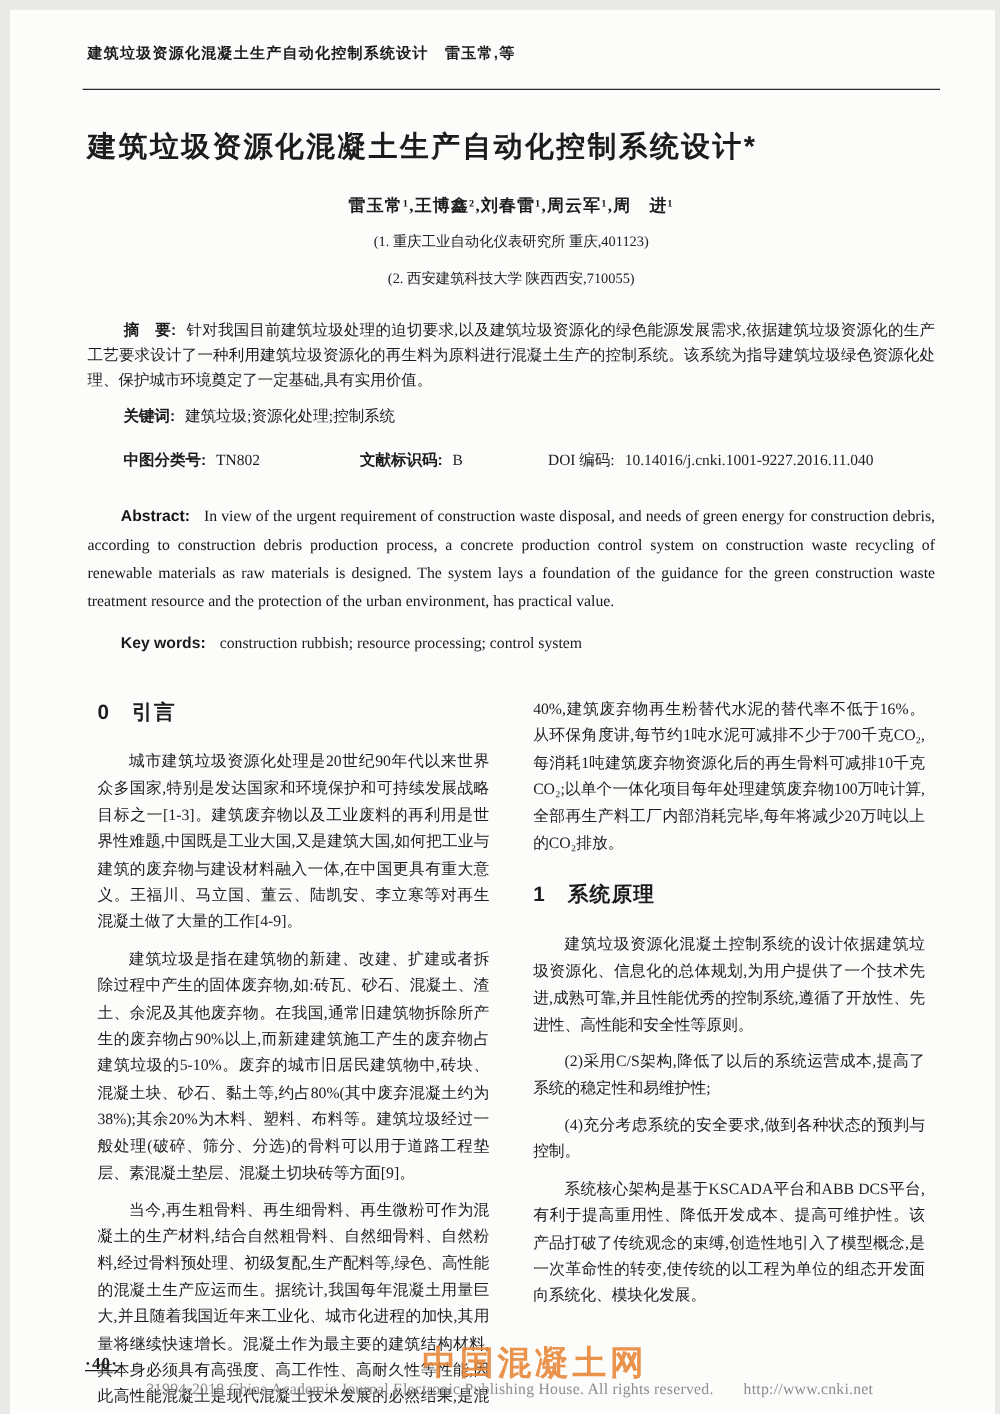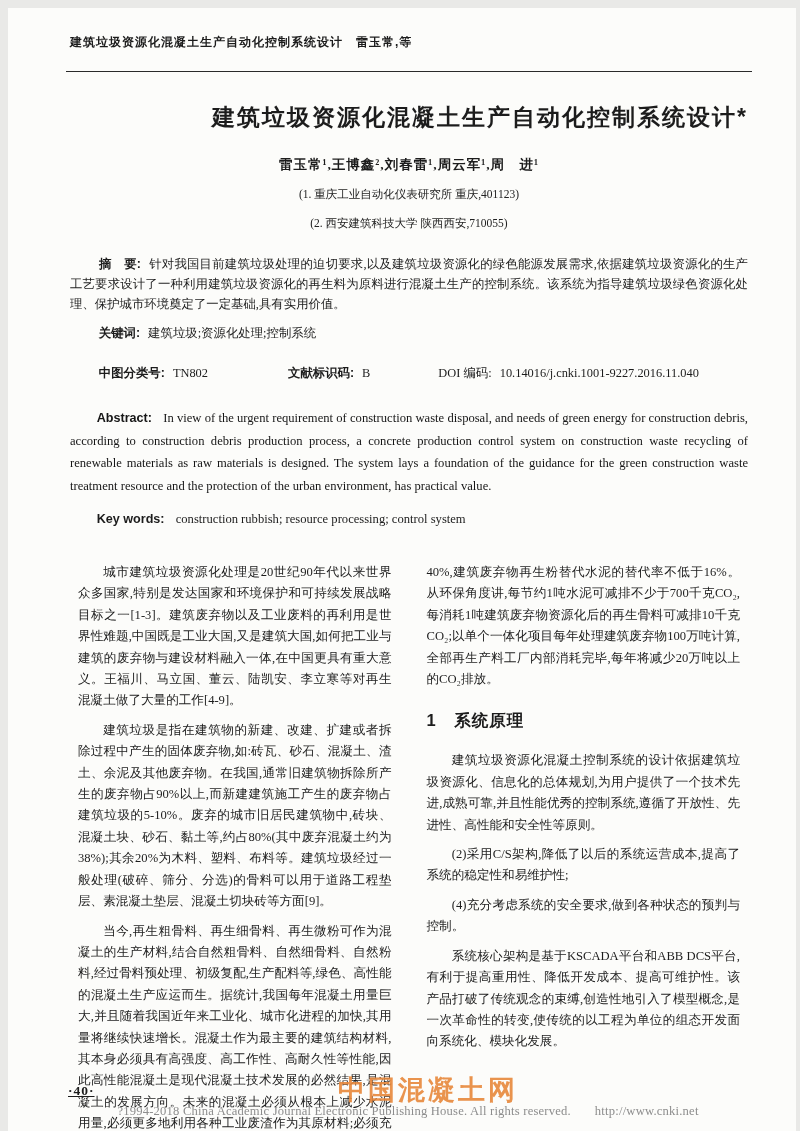--- a/index.html
+++ b/index.html
@@ -16,42 +16,42 @@
   .content { padding:16px 52px 0 54px; }
 
   .running-header {
     font-family:"Liberation Sans","DejaVu Sans",sans-serif;
     font-size:12px; font-weight:700; letter-spacing:1px;
     padding-top:6px;
   }
   .header-rule { border-bottom:1.6px solid #2a2a2a; margin-top:8px; }
 
   .paper-title {
-    margin-top:26px; text-align:right;
+    margin-top:26px; text-align:left;
     font-family:"Liberation Sans","DejaVu Sans",sans-serif;
     font-size:23px; font-weight:700; letter-spacing:2px;
   }
   .authors {
     margin-top:15px; text-align:center;
     font-size:13.5px; font-weight:700; letter-spacing:1px;
   }
   .affiliation {
     margin-top:4px; text-align:center;
     font-size:11.5px; line-height:17px; color:#222;
   }
 
   .abstract-cn {
     margin-top:14px; text-align:justify;
     font-size:12.4px; line-height:20px;
   }
   .abstract-cn .lead-indent { display:inline-block; width:2em; }
   .label-bold { font-weight:700; font-family:"Liberation Sans","DejaVu Sans",sans-serif; }
   .keywords-row { margin-top:1px; font-size:12.4px; line-height:20px; text-indent:2em; }
   .clc-row {
-    margin-top:8px; font-size:12.4px; line-height:20px;
+    margin-top:3px; font-size:12.4px; line-height:20px;
     display:flex; align-items:flex-end; padding-left:2em;
   }
   .clc-row .pair { margin-right:0; }
   .clc-row .gap1 { width:64px; }
   .clc-row .gap2 { width:52px; }
 
   .abstract-en {
     margin-top:12px; text-align:justify;
     font-size:12.6px; line-height:22.5px; color:#161616;
   }
@@ -128,20 +128,21 @@
       <span class="pair"><span>DOI 编码:</span><span>10.14016/j.cnki.1001-9227.2016.11.040</span></span>
     </div>
 
     <p class="abstract-en"><span class="lead-indent"></span><span class="label-bold">Abstract:</span> <span>In view of the urgent requirement of construction waste disposal, and needs of green energy for construction debris, according to construction debris production process, a concrete production control system on construction waste recycling of renewable materials as raw materials is designed. The system lays a foundation of the guidance for the green construction waste treatment resource and the protection of the urban environment, has practical value.</span></p>
 
     <p class="keywords-en"><span class="label-bold">Key words:</span> <span>construction rubbish; resource processing; control system</span></p>
 
     <div class="columns">
 
       <div class="col">
+        <h2 class="section-heading">0　引言</h2>
         <p class="body-para">城市建筑垃圾资源化处理是20世纪90年代以来世界众多国家,特别是发达国家和环境保护和可持续发展战略目标之一[1-3]。建筑废弃物以及工业废料的再利用是世界性难题,中国既是工业大国,又是建筑大国,如何把工业与建筑的废弃物与建设材料融入一体,在中国更具有重大意义。王福川、马立国、董云、陆凯安、李立寒等对再生混凝土做了大量的工作[4-9]。</p>
         <p class="body-para">建筑垃圾是指在建筑物的新建、改建、扩建或者拆除过程中产生的固体废弃物,如:砖瓦、砂石、混凝土、渣土、余泥及其他废弃物。在我国,通常旧建筑物拆除所产生的废弃物占90%以上,而新建建筑施工产生的废弃物占建筑垃圾的5-10%。废弃的城市旧居民建筑物中,砖块、混凝土块、砂石、黏土等,约占80%(其中废弃混凝土约为38%);其余20%为木料、塑料、布料等。建筑垃圾经过一般处理(破碎、筛分、分选)的骨料可以用于道路工程垫层、素混凝土垫层、混凝土切块砖等方面[9]。</p>
         <p class="body-para">当今,再生粗骨料、再生细骨料、再生微粉可作为混凝土的生产材料,结合自然粗骨料、自然细骨料、自然粉料,经过骨料预处理、初级复配,生产配料等,绿色、高性能的混凝土生产应运而生。据统计,我国每年混凝土用量巨大,并且随着我国近年来工业化、城市化进程的加快,其用量将继续快速增长。混凝土作为最主要的建筑结构材料,其本身必须具有高强度、高工作性、高耐久性等性能,因此高性能混凝土是现代混凝土技术发展的必然结果,是混凝土的发展方向。未来的混凝土必须从根本上减少水泥用量,必须更多地利用各种工业废渣作为其原材料;必须充分考虑废弃混凝土的再生利用,未来的混凝土必须是高性能的,尤其是耐久的。耐久和高强都意味着节约资源。“建筑垃圾资源化混凝土”正是在这种背景下产生的。建筑废弃物再生骨料替代天然骨料的替代率为</p>
         <div class="footnote-block">
           <div>收稿日期:2016-07-04</div>
 
         </div>
       </div>
 
       <div class="col">

